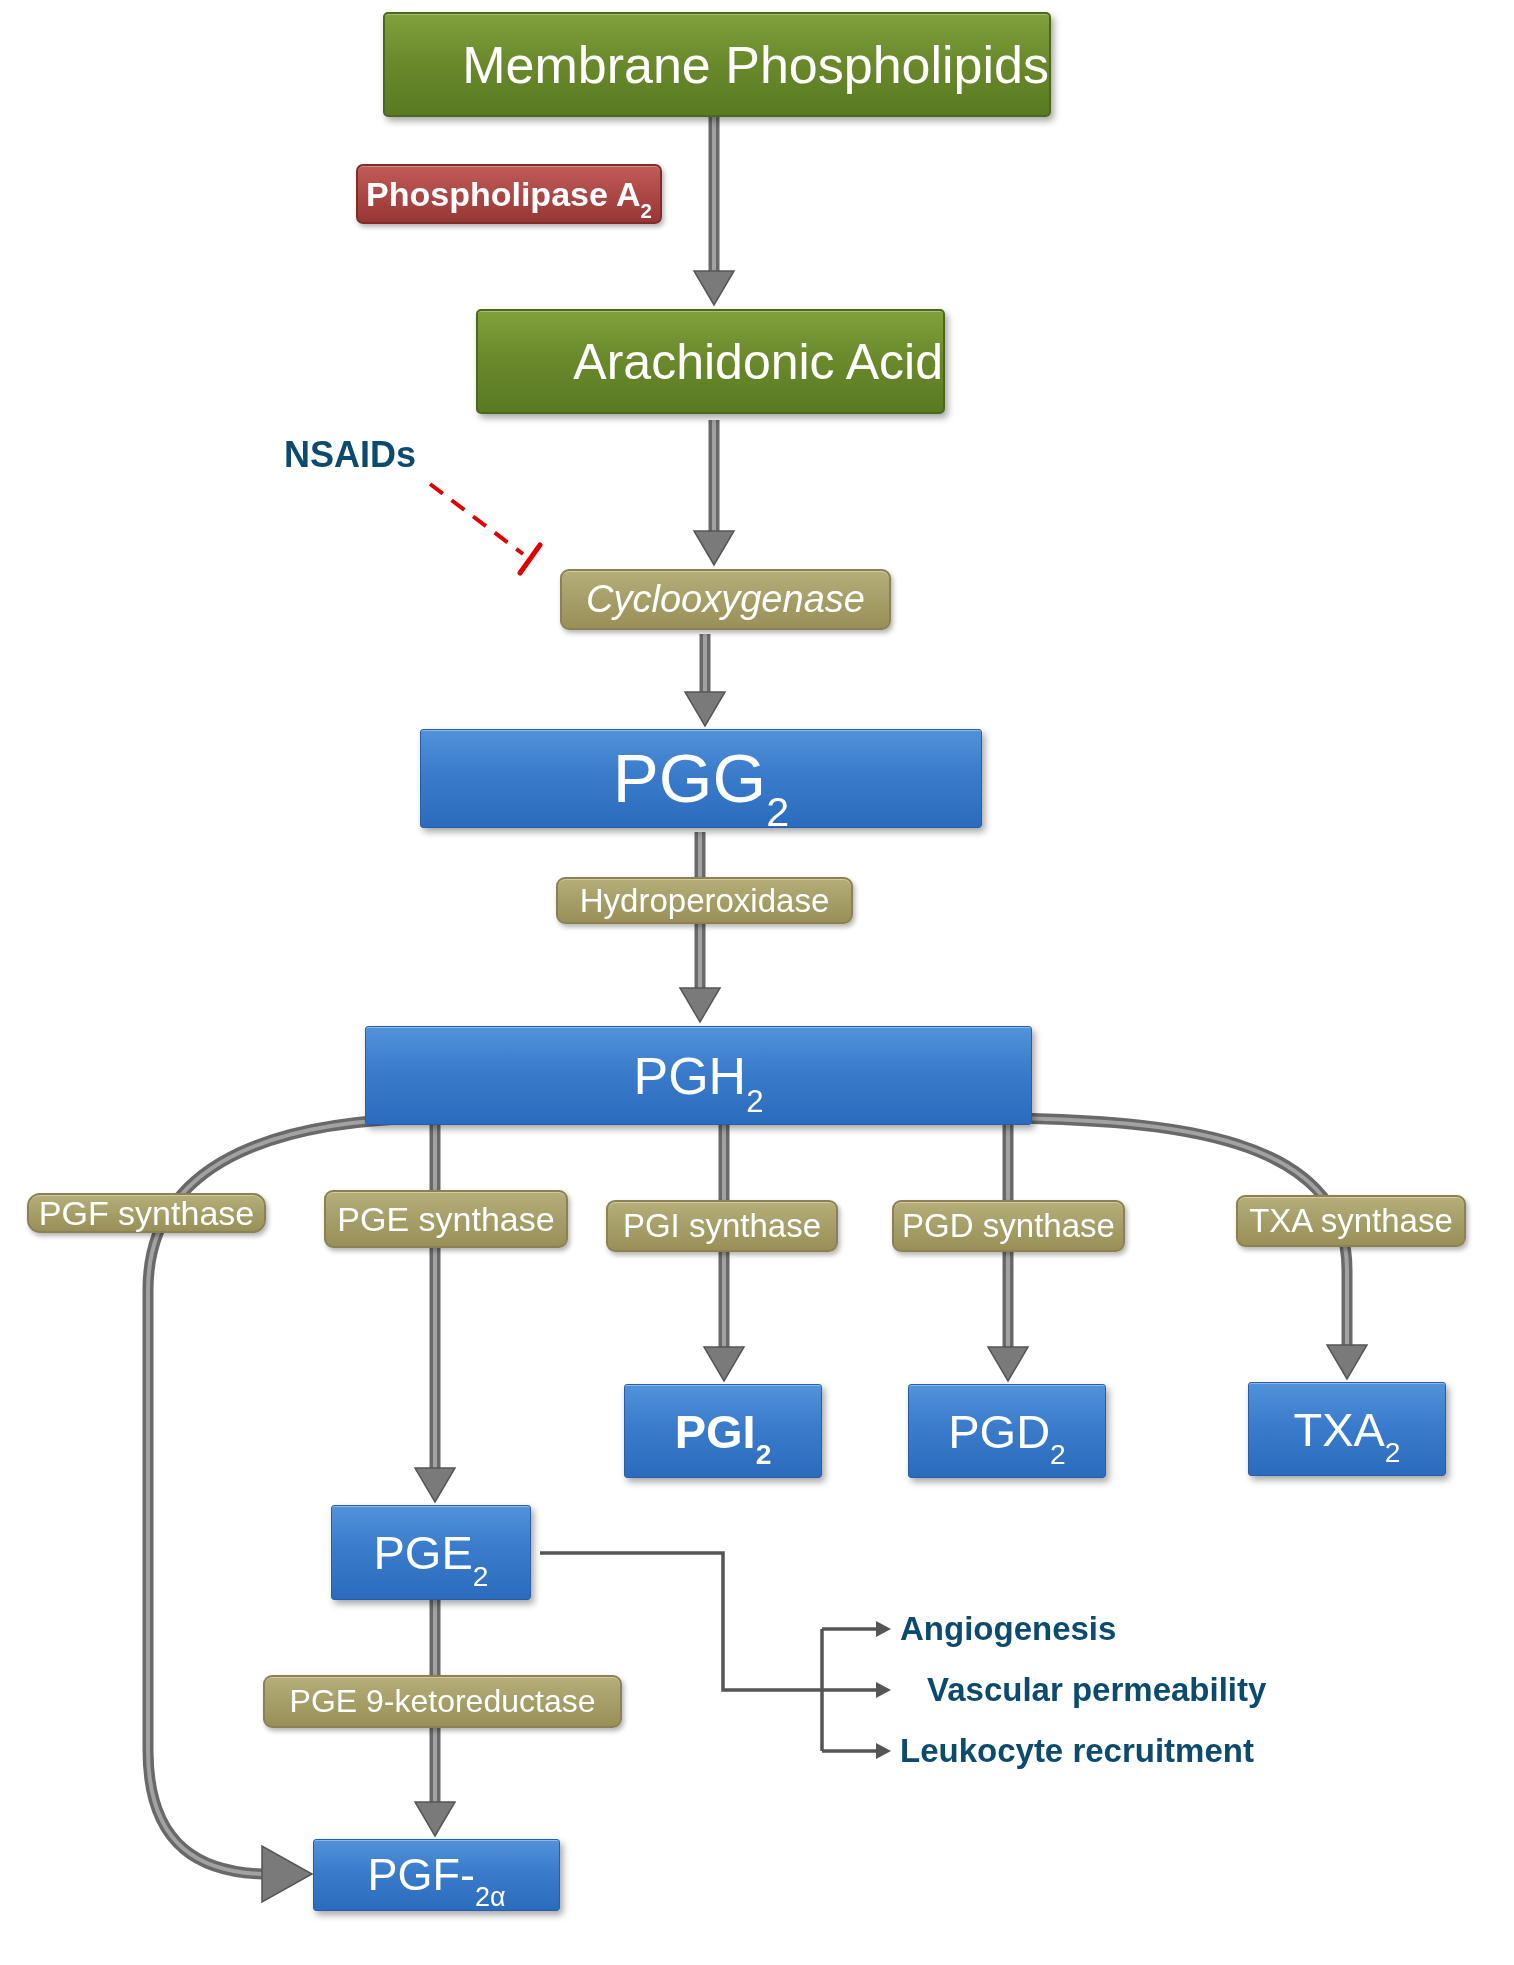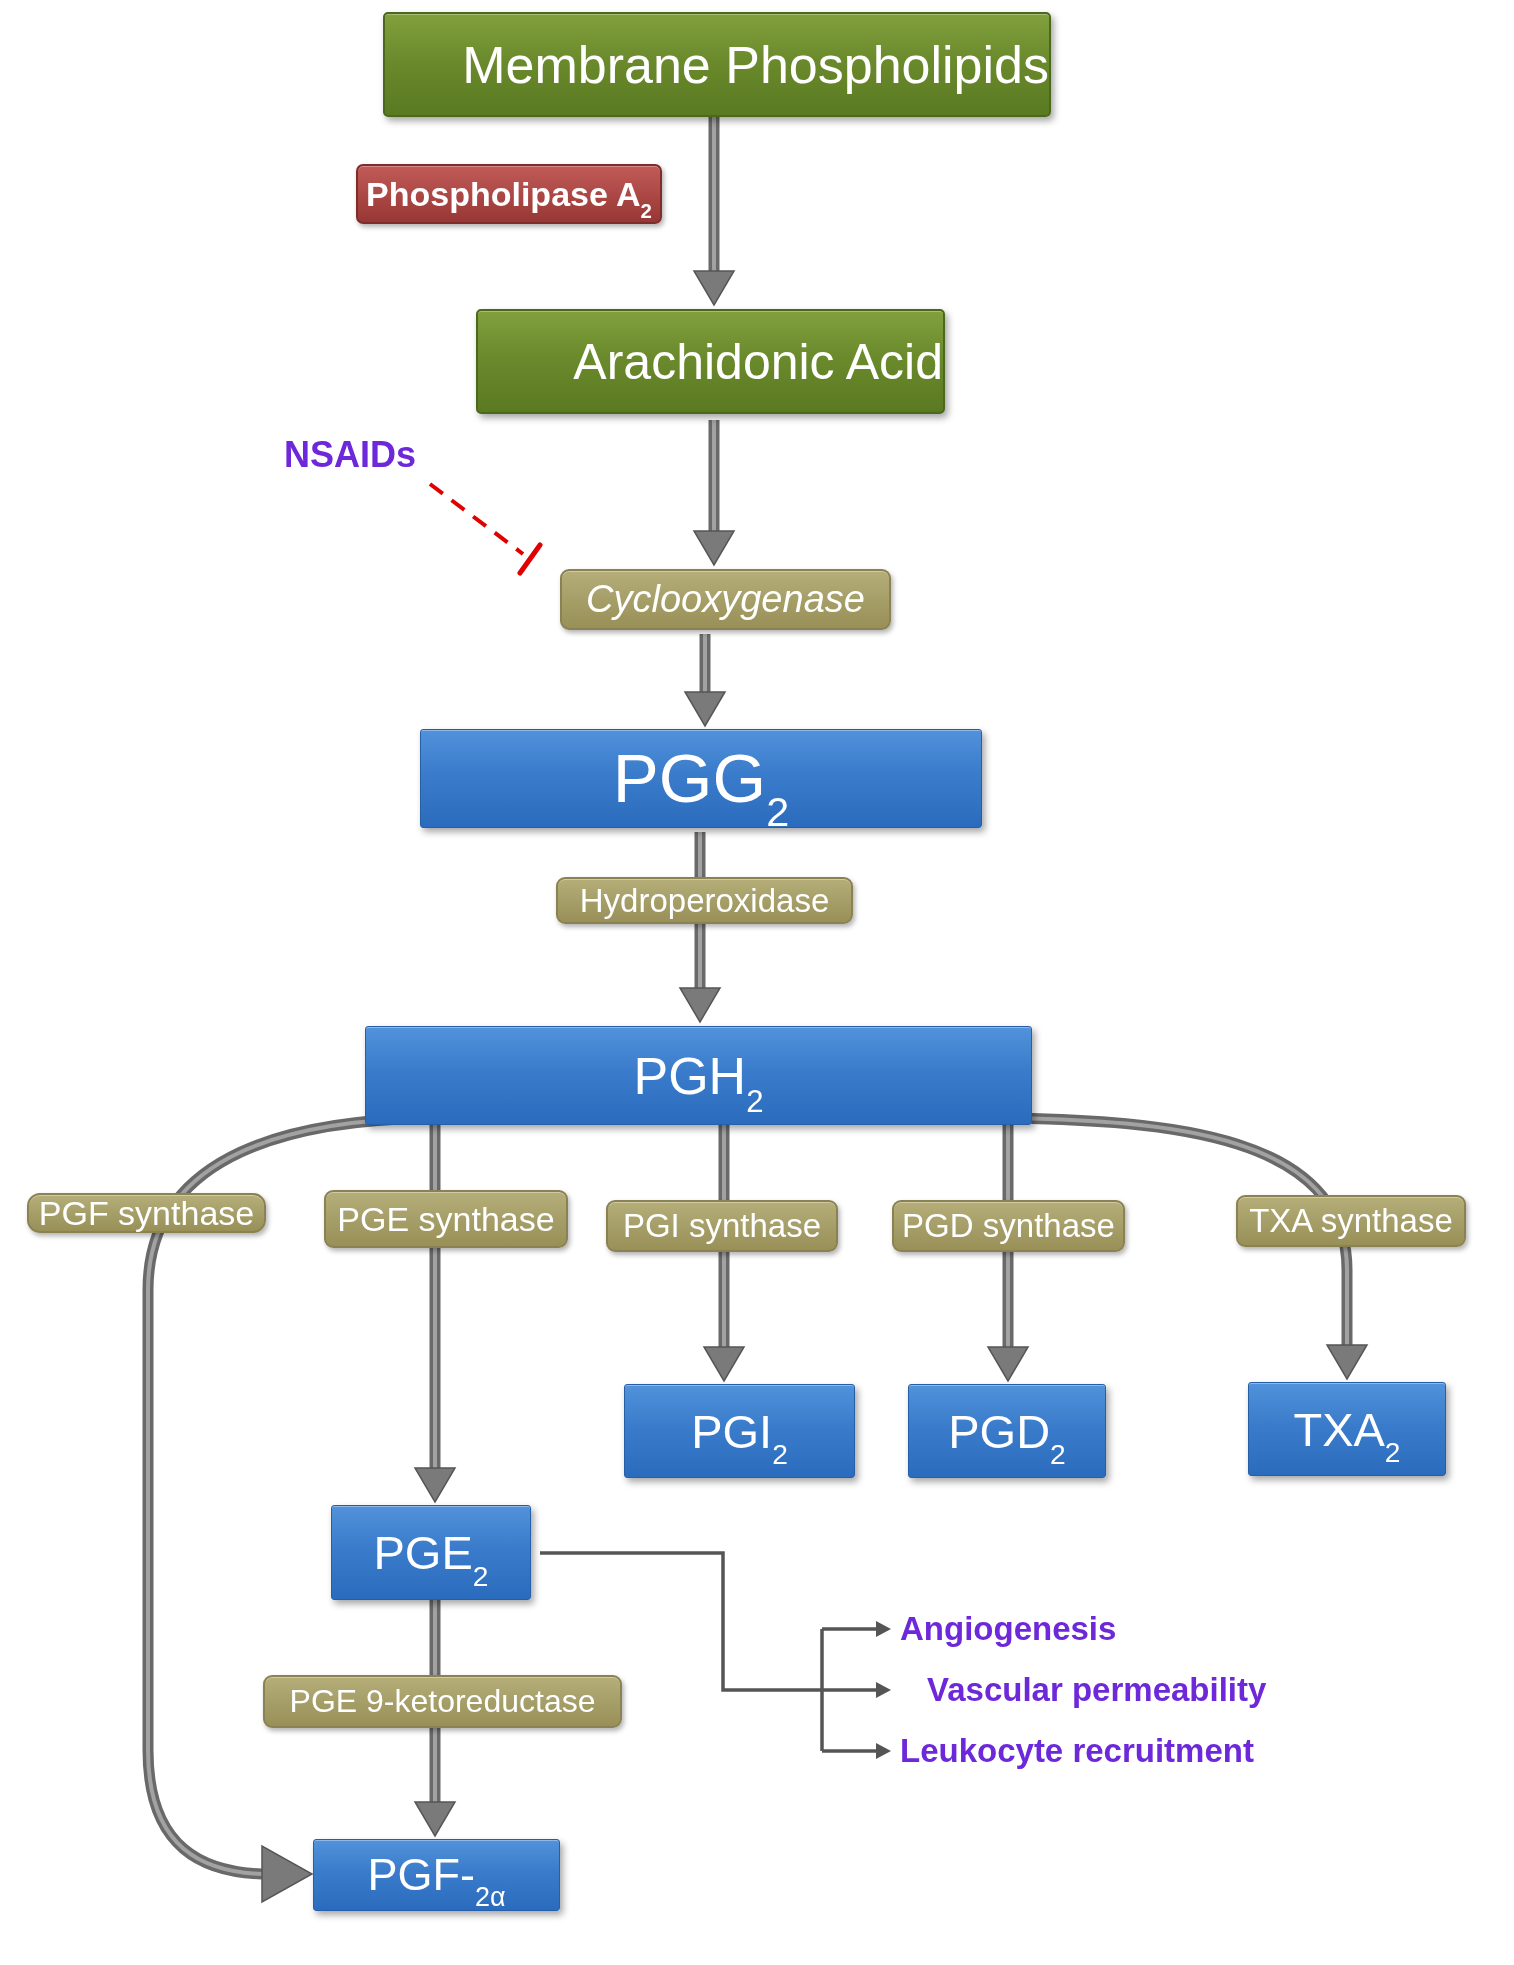--- a/index.html
+++ b/index.html
@@ -26,21 +26,21 @@
   .khaki {
     background:linear-gradient(180deg,#b6ae78 0%,#a8a06a 45%,#989057 100%);
     border:2px solid #8a8253; border-radius:9px;
     box-shadow: inset 0 1px 0 rgba(255,255,255,0.35), 2px 3px 5px rgba(0,0,0,0.3);
   }
   .blue {
     background:linear-gradient(180deg,#5292db 0%,#3a7ccb 45%,#2b6bbd 100%);
     border:1px solid #275fa6; border-radius:3px;
     box-shadow: inset 0 1px 0 rgba(255,255,255,0.35), 3px 4px 7px rgba(0,0,0,0.35);
   }
-  .plain { color:#6d28d9; font-weight:bold; background:none; justify-content:flex-start; }
+  .plain { color:#0c4a6e; font-weight:bold; background:none; justify-content:flex-start; }
   sub { font-size:0.6em; line-height:0; position:relative; bottom:-0.22em; }
   .lab { display:inline-block; }
 </style>
 </head>
 <body>
 
 <div class="canvas">
 
   <svg class="links" width="1514" height="1965" viewBox="0 0 1514 1965">
 
@@ -166,21 +166,21 @@
   </div>
 
   <div class="node khaki" style="left:892px; top:1200px; width:233px; height:52px; font-size:33px;">
     <span class="lab">PGD synthase</span>
   </div>
 
   <div class="node khaki" style="left:1236px; top:1195px; width:230px; height:52px; font-size:33px;">
     <span class="lab">TXA synthase</span>
   </div>
 
-  <div class="node blue" style="left:624px; top:1384px; width:231px; height:94px; font-size:47px;">
+  <div class="node blue" style="left:624px; top:1384px; width:198px; height:94px; font-size:47px;font-weight:bold;">
     <span class="lab"><span>PGI</span><sub>2</sub></span>
   </div>
 
   <div class="node blue" style="left:908px; top:1384px; width:198px; height:94px; font-size:47px;">
     <span class="lab"><span>PGD</span><sub>2</sub></span>
   </div>
 
   <div class="node blue" style="left:1248px; top:1382px; width:198px; height:94px; font-size:47px;">
     <span class="lab"><span>TXA</span><sub>2</sub></span>
   </div>

